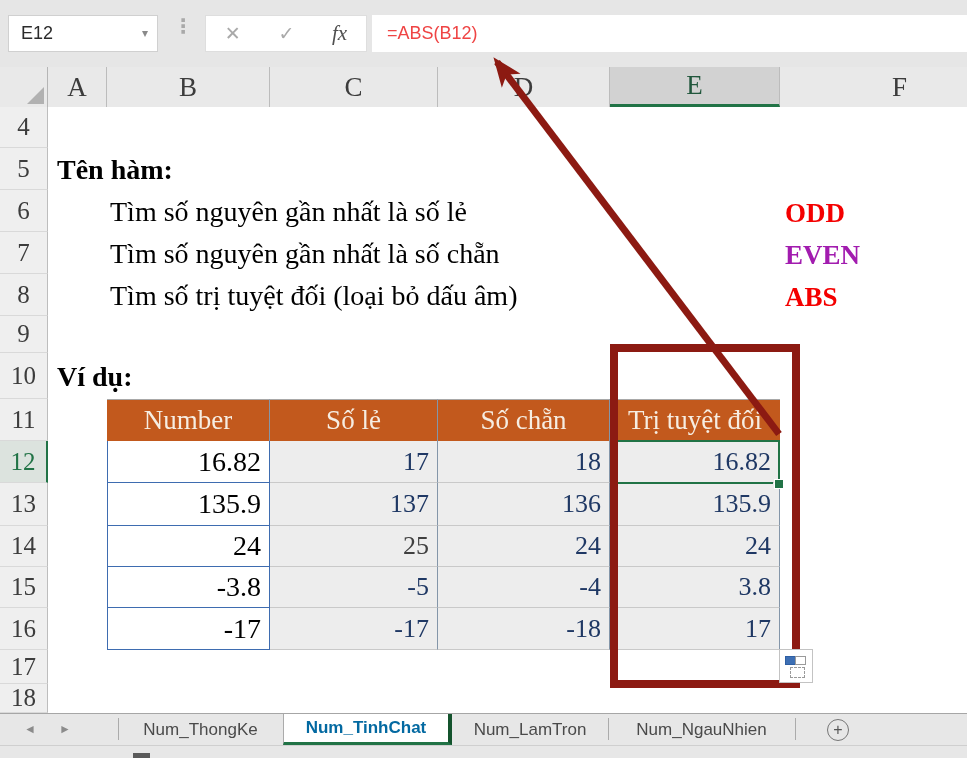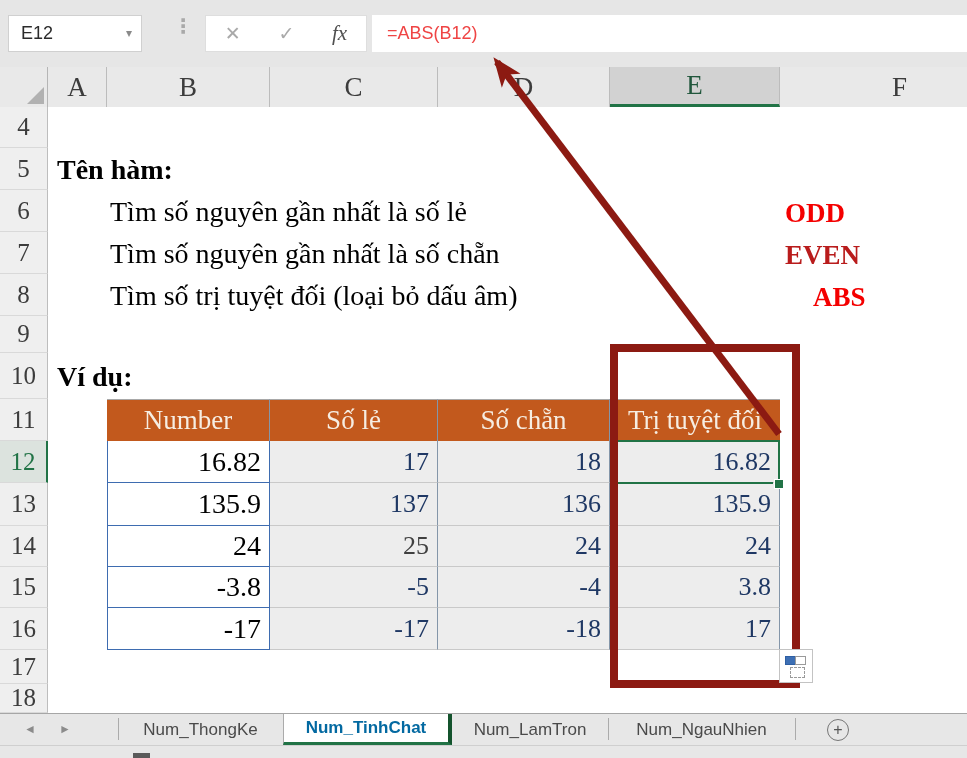--- a/index.html
+++ b/index.html
@@ -1,21 +1,21 @@
 <!DOCTYPE html>
 <html><head>
 <meta charset="utf-8">
 <style>
   html,body{margin:0;padding:0;background:#fff;}
   .app{position:relative;width:967px;height:758px;background:#fff;overflow:hidden;
        font-family:"Liberation Sans","DejaVu Sans",sans-serif;}
 
   
   .topbar{position:absolute;left:0;top:0;width:967px;height:67px;background:#E6E6E6;}
-  .namebox{position:absolute;left:8px;top:15px;width:134px;height:37px;background:#fff;
+  .namebox{position:absolute;left:8px;top:15px;width:150px;height:37px;background:#fff;
            border:1px solid #d0d0d0;box-sizing:border-box;}
   .nb-text{position:absolute;left:12px;top:0;line-height:35px;font-size:18px;color:#2b2b2b;}
   .nb-arrow{position:absolute;right:9px;top:0;line-height:35px;color:#8a8a8a;font-size:12px;}
   .dots{position:absolute;left:173px;top:14px;color:#a9a9a9;font-size:20px;font-weight:bold;}
   .fxgroup{position:absolute;left:205px;top:15px;width:162px;height:37px;background:#fff;
            border:1px solid #dedede;box-sizing:border-box;display:flex;align-items:center;
            justify-content:space-around;}
   .btn-cancel,.btn-enter{color:#a9a9a9;font-size:19px;cursor:default;}
   .btn-fx{color:#4f4f4f;font-size:21px;font-style:italic;
           font-family:"Liberation Serif","DejaVu Serif",serif;}
@@ -140,22 +140,22 @@
       <div class="row-h" style="top: 650px; height: 34px;">17</div>
       <div class="row-h" style="top: 684px; height: 29px;">18</div>
     </div>
   <div class="sheet"></div>
 
   <div class="tline" style="left:110px;top:196px;">Tìm số nguyên gần nhất là số lẻ</div>
   <div class="tline tbold" style="left:57px;top:154px;">Tên hàm:</div>
   <div class="tline" style="left:110px;top:238px;">Tìm số nguyên gần nhất là số chẵn</div>
   <div class="tline" style="left:110px;top:280px;">Tìm số trị tuyệt đối (loại bỏ dấu âm)</div>
   <div class="fname" style="left:785px;top:198px;color:#F40000;">ODD</div>
-  <div class="fname" style="left:785px;top:240px;color:#b91c1c;">EVEN</div>
-  <div class="fname" style="left:785px;top:282px;color:#F40000;margin-left:28px;">ABS</div>
+  <div class="fname" style="left:785px;top:240px;color:#a21caf;">EVEN</div>
+  <div class="fname" style="left:785px;top:282px;color:#F40000;">ABS</div>
   <div class="tline tbold" style="left:57px;top:361px;">Ví dụ:</div>
 
   <div id="tableLayer">
       <div class="th-cell" style="left: 107px; top: 399px; width: 163px; height: 42px; background: rgb(194, 89, 29); border-right: 1px solid rgb(132, 150, 169);">Number</div>
       <div class="th-cell" style="left: 270px; top: 399px; width: 168px; height: 42px; background: rgb(194, 89, 29); border-right: 1px solid rgb(132, 150, 169);">Số lẻ</div>
       <div class="th-cell" style="left: 438px; top: 399px; width: 172px; height: 42px; background: rgb(194, 89, 29); border-right: 1px solid rgb(132, 150, 169);">Số chẵn</div>
       <div class="th-cell" style="left: 610px; top: 399px; width: 170px; height: 42px; background: rgb(194, 89, 29);">Trị tuyệt đối</div>
       <div class="td-cell" style="left: 107px; top: 441px; width: 163px; height: 42px; background: rgb(255, 255, 255); color: rgb(0, 0, 0); font-size: 28px; border-width: 0px 1px 1px; border-top-style: initial; border-right-style: solid; border-bottom-style: solid; border-left-style: solid; border-top-color: initial; border-right-color: rgb(62, 108, 176); border-bottom-color: rgb(62, 108, 176); border-left-color: rgb(62, 108, 176); border-image: initial;">16.82</div>
       <div class="td-cell" style="left: 270px; top: 441px; width: 168px; height: 42px; background: rgb(237, 237, 237); color: rgb(31, 56, 100); border-right: 1px solid rgb(132, 150, 169); border-bottom: 1px solid rgb(201, 201, 201);">17</div>
       <div class="td-cell" style="left: 438px; top: 441px; width: 172px; height: 42px; background: rgb(237, 237, 237); color: rgb(31, 56, 100); border-right: 1px solid rgb(132, 150, 169); border-bottom: 1px solid rgb(201, 201, 201);">18</div>

